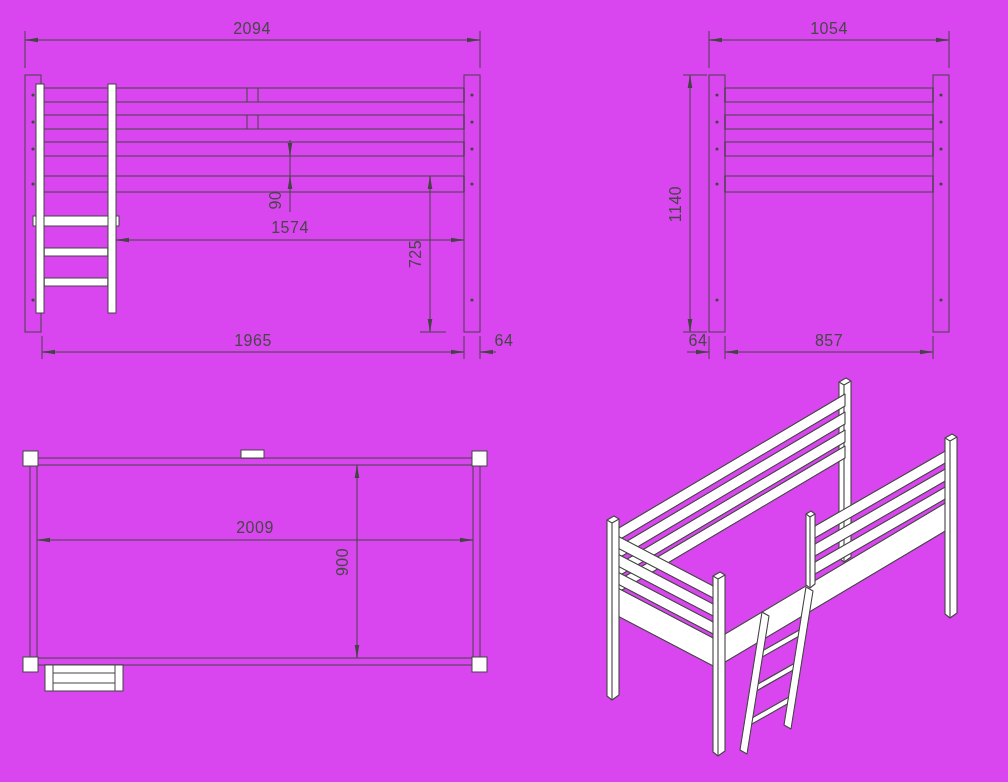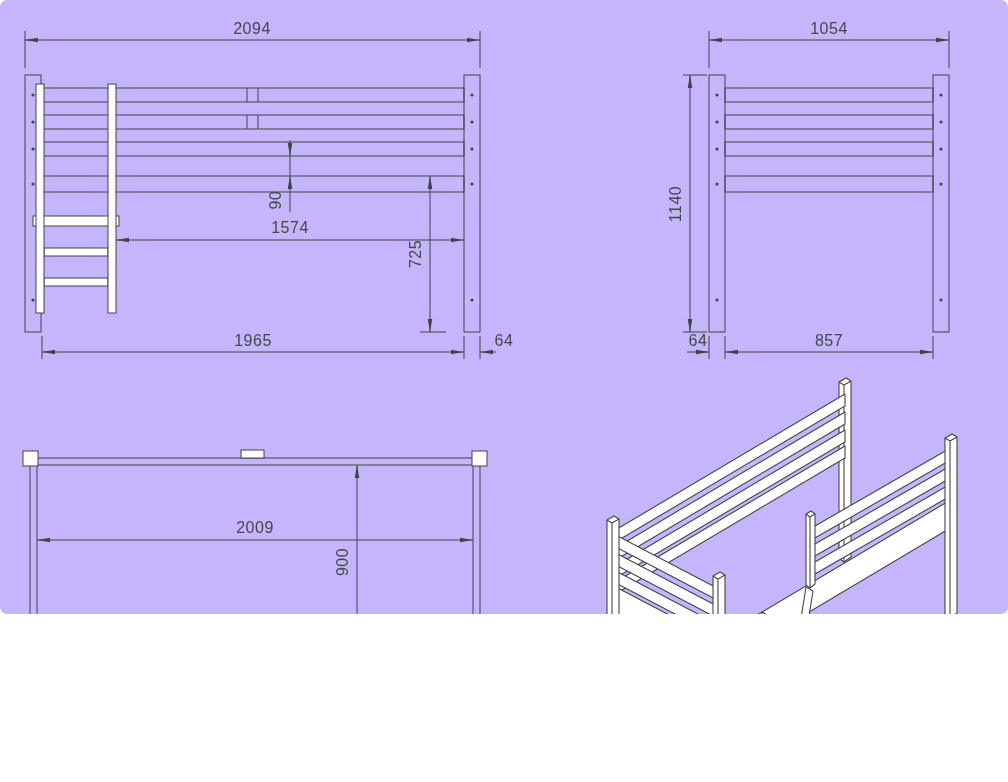--- a/index.html
+++ b/index.html
@@ -1,16 +1,16 @@
 <!DOCTYPE html>
 <html><head>
 <meta charset="utf-8">
 <style>
   html,body{margin:0;padding:0;background:#ffffff;}
-  .page{position:relative;width:1008px;height:614px;background:#c4b5fd;overflow:hidden;font-family:"Liberation Sans",sans-serif;border-radius:7px;}
+  .page{position:relative;width:1008px;height:782px;background:#d946ef;overflow:hidden;font-family:"Liberation Sans",sans-serif;}
   .page svg{position:absolute;left:0;top:0;}
   .page svg text{font-family:"Liberation Sans",sans-serif;font-size:16px;fill:#474747;letter-spacing:0.5px;}
 </style>
 </head>
 <body>
 
 <div class="page">
 <svg width="1008" height="782" viewBox="0 0 1008 782">
   <defs>
     <marker id="ah" markerUnits="userSpaceOnUse" markerWidth="14" markerHeight="8" refX="13" refY="3" orient="auto-start-reverse">

